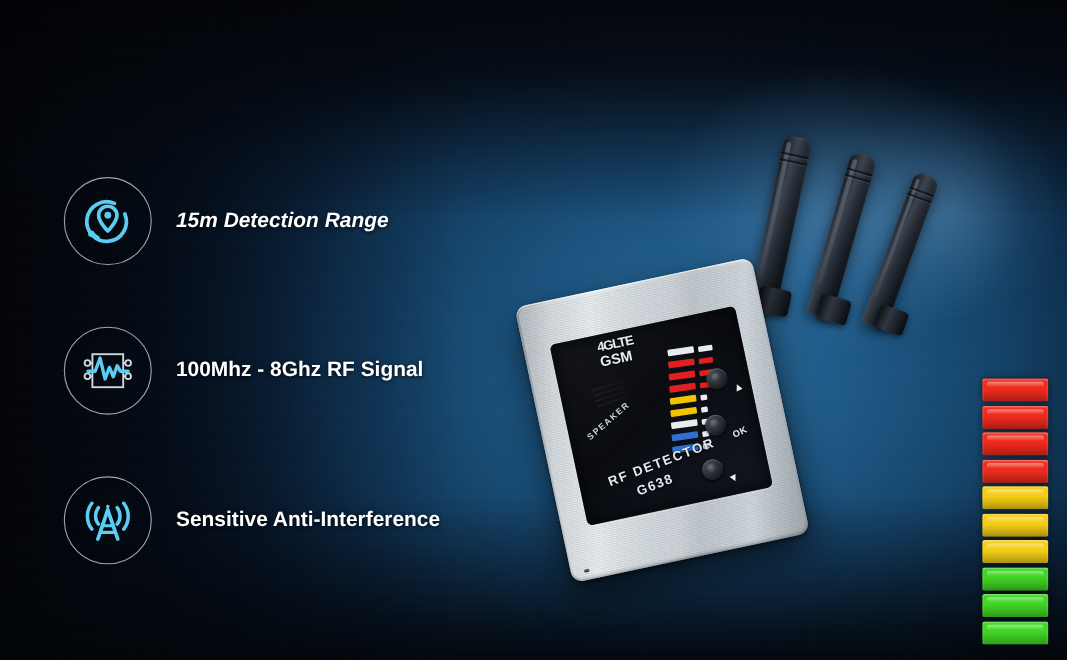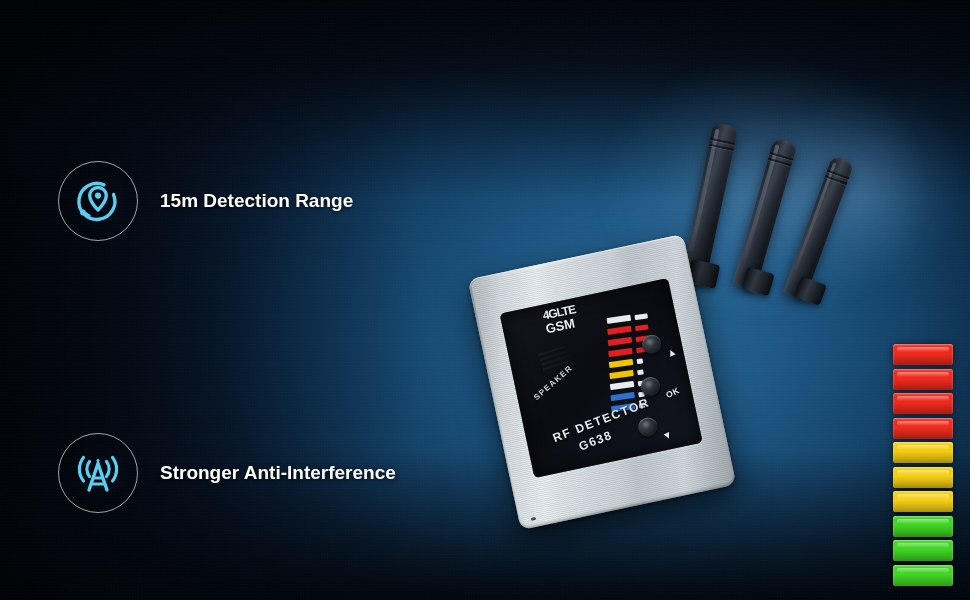--- a/index.html
+++ b/index.html
@@ -26,21 +26,21 @@
     background-image:repeating-linear-gradient(0deg,rgba(255,255,255,.18) 0 1px,rgba(0,0,0,0) 1px 3px),
                      repeating-linear-gradient(90deg,rgba(255,255,255,.12) 0 1px,rgba(0,0,0,0) 1px 3px);}
 
   
   .headline{position:absolute;left:53px;top:33px;
     font-size:45px;font-weight:bold;letter-spacing:-.5px;color:#f2f5f8;
     text-shadow:0 2px 6px rgba(0,0,0,.75);}
 
   
   .feature{position:absolute;display:flex;align-items:center;}
-  .f1{left:58px;top:161px;}
+  .f1{left:58px;top:161px;font-style:italic;}
   .f2{left:58px;top:297px;}
   .f3{left:58px;top:433px;}
   .ficon{width:78px;height:78px;border-radius:50%;
     border:1.6px solid rgba(215,226,236,.72);
     display:flex;align-items:center;justify-content:center;flex:0 0 auto;
     box-shadow:0 0 10px rgba(0,0,0,.35) inset;}
   .flabel{margin-left:22px;font-size:19px;font-weight:bold;color:#ffffff;
     white-space:nowrap;text-shadow:0 1px 4px rgba(0,0,0,.8);}
 
   
@@ -141,34 +141,48 @@
         <path d="M41.5 19.5a18 18 0 1 1-9.5-9.6"></path>
         <path d="M13.5 38.5a14.5 14.5 0 0 0 3.5 2.6"></path>
         <circle cx="11" cy="37.5" r="2.9" fill="#5BCDF0" stroke="none"></circle>
         <path d="M26 12.5c-4.6 0-8.3 3.6-8.3 8.1 0 6.1 8.3 14.4 8.3 14.4s8.3-8.3 8.3-14.4c0-4.5-3.7-8.1-8.3-8.1z"></path>
         <circle cx="26" cy="20.6" r="3.1" fill="#5BCDF0" stroke="none"></circle>
       </svg>
     </div>
     <div class="flabel">15m Detection Range</div>
   </div>
 
+  <div class="feature f2">
+    <div class="ficon">
+      <svg width="54" height="52" viewBox="0 0 54 52" fill="none" stroke="#cfd9e2" stroke-width="1.7">
+        <rect x="13" y="11" width="28" height="30"></rect>
+        <circle cx="8.5" cy="19" r="2.6"></circle>
+          <circle cx="8.5" cy="31" r="2.6"></circle>
+        <circle cx="45.5" cy="19" r="2.6"></circle>
+          <circle cx="45.5" cy="31" r="2.6"></circle>
+        <path d="M11 19h2M11 31h2M41 19h2M41 31h2"></path>
+        <path d="M9 26.5h6.5l4.5-12 4.5 19 4-10.5 3.5 8.5 3.5-10 3 5h7" stroke="#5BCDF0" stroke-width="3.1" stroke-linejoin="round" stroke-linecap="round"></path>
+      </svg>
+    </div>
+    <div class="flabel">100Mhz - 8Ghz RF Signal</div>
+  </div>
 
   <div class="feature f3">
     <div class="ficon">
       <svg width="52" height="52" viewBox="0 0 52 52" fill="none" stroke="#5BCDF0" stroke-width="3.2" stroke-linecap="round">
         <path d="M17.5 14.5a12 12 0 0 0 0 15"></path>
         <path d="M11.5 10.5a19 19 0 0 0 0 23.5"></path>
         <path d="M34.5 14.5a12 12 0 0 1 0 15"></path>
         <path d="M40.5 10.5a19 19 0 0 1 0 23.5"></path>
         <path d="M26 16.5 17 43M26 16.5 35 43" stroke-width="3.4"></path>
         <path d="M21.3 31h9.4M19.6 37h12.8" stroke-width="2.8"></path>
         <circle cx="26" cy="13.5" r="1.6" fill="#5BCDF0" stroke="none"></circle>
       </svg>
     </div>
-    <div class="flabel">Stronger Anti-Interference</div>
+    <div class="flabel">Sensitive Anti-Interference</div>
   </div>
 
   <div class="glow" style="left:600px;top:60px;width:330px;height:260px;"></div>
   <div class="glow" style="left:760px;top:90px;width:210px;height:200px;opacity:.75;"></div>
 
   <div class="ant" style="left:697px;top:123px;width:25px;height:160px;transform:rotate(12deg);">
     <div class="ant-ring" style="top:16px;"></div>
       <div class="ant-ring" style="top:22px;"></div>
   </div>
   <div class="ant-base" style="left:689px;top:262px;width:29px;height:24px;transform:rotate(12deg);"></div>

